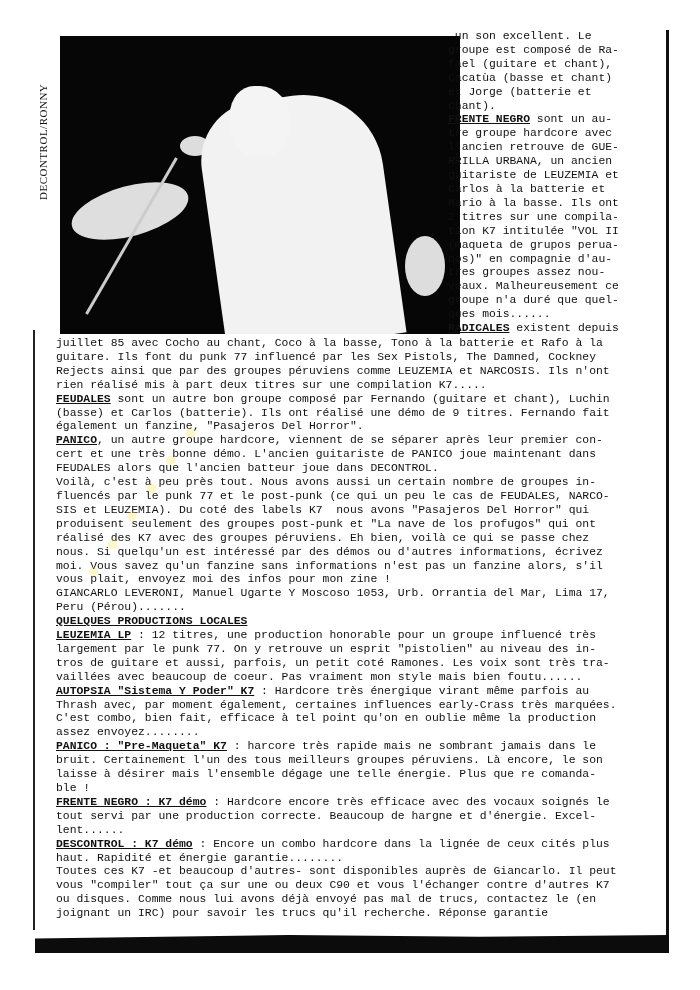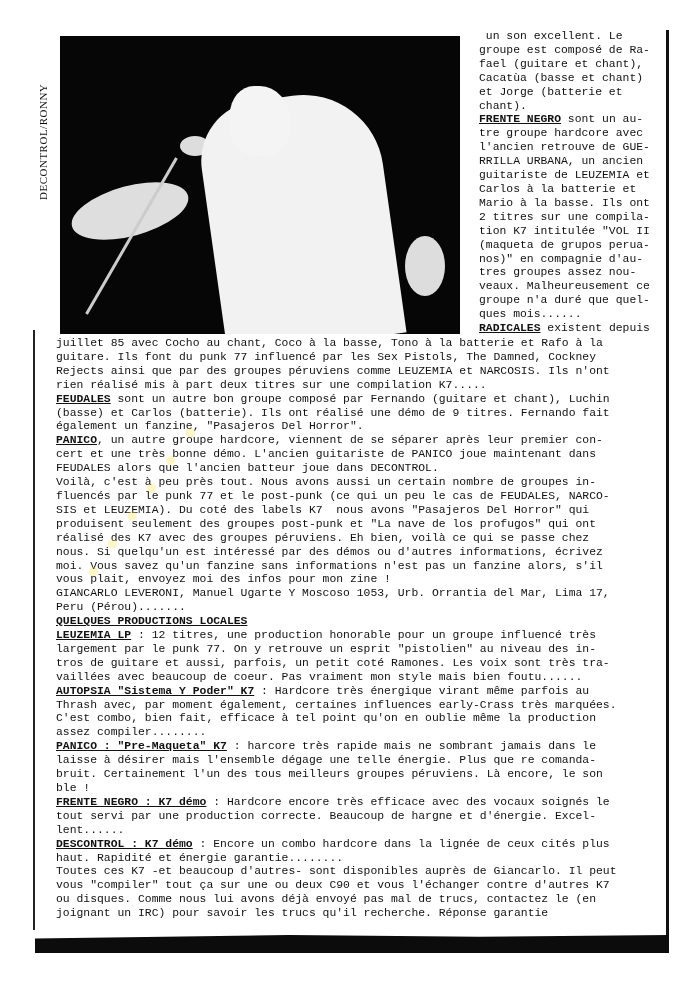--- a/index.html
+++ b/index.html
@@ -19,21 +19,21 @@
   }
   .photo .head { position: absolute; left: 170px; top: 50px; width: 60px; height: 70px; background: #f4f4f4; border-radius: 40% 50% 40% 40%; }
   .photo .drum { position: absolute; left: 10px; top: 150px; width: 120px; height: 50px; background: #dedede; border-radius: 50%; transform: rotate(-15deg); }
   .photo .mic { position: absolute; left: 120px; top: 100px; width: 30px; height: 20px; background: #ddd; border-radius: 50%; }
   .photo .stand { position: absolute; left: 70px; top: 110px; width: 3px; height: 180px; background: #ccc; transform: rotate(30deg); }
   .photo .person2 { position: absolute; left: 345px; top: 200px; width: 40px; height: 60px; background: #ddd; border-radius: 50%; }
   .caption {
     position: absolute; left: 37px; top: 200px; font-size: 11px; letter-spacing: 0.5px;
     transform: rotate(-90deg); transform-origin: left top; white-space: nowrap; font-family: "Liberation Serif", serif;
   }
-  .col-right { position: absolute; left: 479px; top: 30px; width: 205px; font-size: 11.4px; line-height: 13.9px; }
+  .col-right { position: absolute; left: 448px; top: 30px; width: 205px; font-size: 11.4px; line-height: 13.9px; }
   .full { position: absolute; left: 56px; top: 337px; width: 626px; font-size: 11.4px; line-height: 13.9px; }
   .line { white-space: pre; display: block; }
   .u { text-decoration: underline; font-weight: bold; }
   .bottom-bar { position: absolute; left: 35px; top: 935px; width: 634px; height: 18px; background: #0c0c0c; clip-path: polygon(0 20%, 40% 0, 70% 10%, 100% 0, 100% 100%, 0 100%); }
   .watermark {
     position: absolute; left: 60px; top: 560px; font-size: 58px; font-weight: bold; color: rgba(250, 220, 60, 0.28);
     transform: rotate(-55deg); transform-origin: left top; white-space: nowrap; pointer-events: none;
     font-family: "Liberation Serif", serif;
   }
 </style>
@@ -101,24 +101,24 @@
       <div class="line">GIANCARLO LEVERONI, Manuel Ugarte Y Moscoso 1053, Urb. Orrantia del Mar, Lima 17,</div>
       <div class="line">Peru (Pérou).......</div>
       <div class="line"><span class="u">QUELQUES PRODUCTIONS LOCALES</span></div>
       <div class="line"><span class="u">LEUZEMIA LP</span> : 12 titres, une production honorable pour un groupe influencé très</div>
       <div class="line">largement par le punk 77. On y retrouve un esprit "pistolien" au niveau des in-</div>
       <div class="line">tros de guitare et aussi, parfois, un petit coté Ramones. Les voix sont très tra-</div>
       <div class="line">vaillées avec beaucoup de coeur. Pas vraiment mon style mais bien foutu......</div>
       <div class="line"><span class="u">AUTOPSIA "Sistema Y Poder" K7</span> : Hardcore très énergique virant même parfois au</div>
       <div class="line">Thrash avec, par moment également, certaines influences early-Crass très marquées.</div>
       <div class="line">C'est combo, bien fait, efficace à tel point qu'on en oublie même la production</div>
-      <div class="line">assez compiler........</div>
+      <div class="line">assez envoyez........</div>
       <div class="line"><span class="u">PANICO : "Pre-Maqueta" K7</span> : harcore très rapide mais ne sombrant jamais dans le</div>
+      <div class="line">bruit. Certainement l'un des tous meilleurs groupes péruviens. Là encore, le son</div>
       <div class="line">laisse à désirer mais l'ensemble dégage une telle énergie. Plus que re comanda-</div>
-      <div class="line">bruit. Certainement l'un des tous meilleurs groupes péruviens. Là encore, le son</div>
       <div class="line">ble !</div>
       <div class="line"><span class="u">FRENTE NEGRO : K7 démo</span> : Hardcore encore très efficace avec des vocaux soignés le</div>
       <div class="line">tout servi par une production correcte. Beaucoup de hargne et d'énergie. Excel-</div>
       <div class="line">lent......</div>
       <div class="line"><span class="u">DESCONTROL : K7 démo</span> : Encore un combo hardcore dans la lignée de ceux cités plus</div>
       <div class="line">haut. Rapidité et énergie garantie........</div>
       <div class="line">Toutes ces K7 -et beaucoup d'autres- sont disponibles auprès de Giancarlo. Il peut</div>
       <div class="line">vous "compiler" tout ça sur une ou deux C90 et vous l'échanger contre d'autres K7</div>
       <div class="line">ou disques. Comme nous lui avons déjà envoyé pas mal de trucs, contactez le (en</div>
       <div class="line">joignant un IRC) pour savoir les trucs qu'il recherche. Réponse garantie</div>

